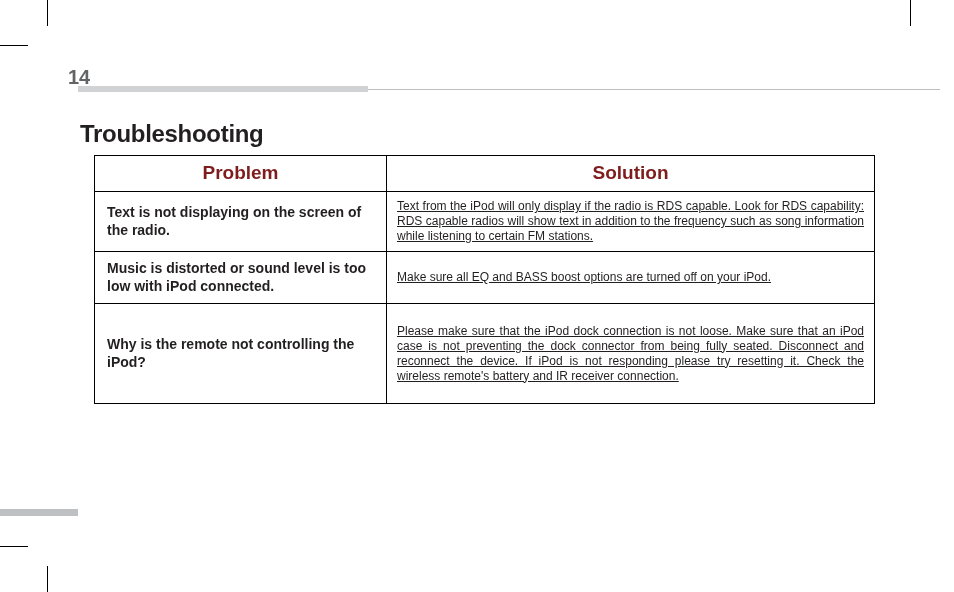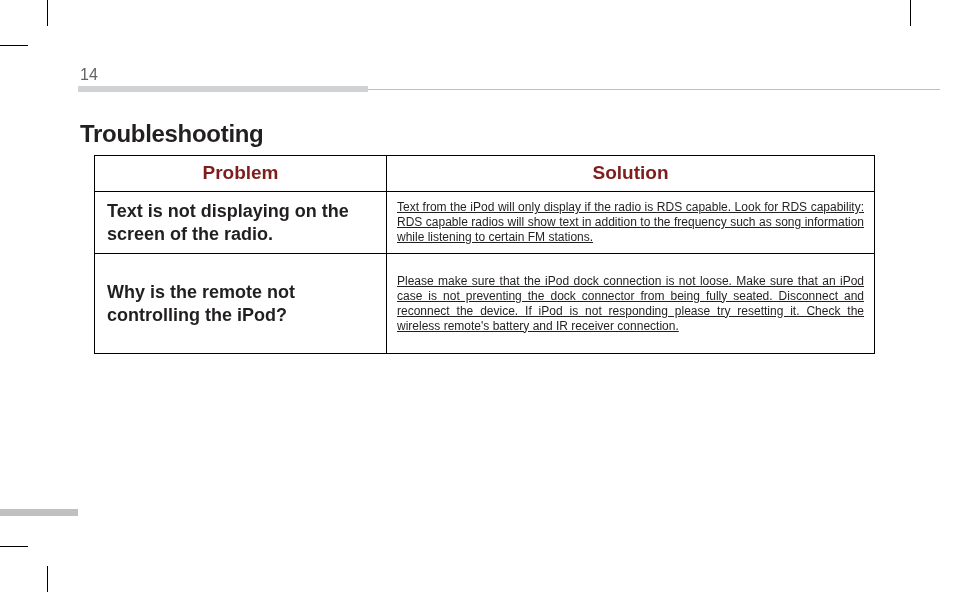--- a/index.html
+++ b/index.html
@@ -12,25 +12,25 @@
     overflow: hidden;
   }
   .crop-mark-v1 { position: absolute; left: 47px; top: 0; width: 1px; height: 26px; background: #000; }
   .crop-mark-h1 { position: absolute; left: 0; top: 45px; width: 28px; height: 1px; background: #000; }
   .crop-mark-v2 { position: absolute; left: 47px; bottom: 0; width: 1px; height: 26px; background: #000; }
   .crop-mark-h2 { position: absolute; left: 0; bottom: 45px; width: 28px; height: 1px; background: #000; }
   .crop-mark-v3 { position: absolute; left: 910px; top: 0; width: 1px; height: 26px; background: #000; }
 
   .page-number {
     position: absolute;
-    left: 80px;
+    left: 68px;
     top: 66px;
-    font-size: 16px;
+    font-size: 20px;
     color: #636466;
-    font-weight: 400;
+    font-weight: 700;
   }
   .title-row {
     position: absolute;
     top: 86px;
     left: 78px;
     right: 14px;
     display: flex;
     align-items: center;
   }
   .rule-left {
@@ -80,21 +80,21 @@
   }
   .tbl th {
     font-family: Arial Black, Arial, sans-serif;
     font-weight: 900;
     font-size: 19px;
     text-align: center;
     padding: 6px 8px 7px;
     color: #7f1d1d;
   }
   .tbl td.prob {
-    font-size: 18px;
+    font-size: 14px;
     font-weight: 700;
     color: #221f20;
     padding: 8px 12px;
     line-height: 1.25;
   }
   .tbl td.sol {
     font-size: 12px;
     color: #221f20;
     padding: 7px 10px;
     line-height: 1.25;
@@ -139,20 +139,24 @@
     <tr>
       <th>Problem</th>
       <th>Solution</th>
     </tr>
   </thead>
   <tbody>
     <tr>
       <td class="prob">Text is not displaying on the screen of the radio.</td>
       <td class="sol">Text from the iPod will only display if the radio is RDS capable. Look for RDS capability: RDS capable radios will show text in addition to the frequency such as song information while listening to certain FM stations.</td>
     </tr>
+    <tr>
+      <td class="prob">Music is distorted or sound level is too low with iPod connected.</td>
+      <td class="sol">Make sure all EQ and BASS boost options are turned off on your iPod.</td>
+    </tr>
     <tr class="r-tall">
       <td class="prob">Why is the remote not controlling the iPod?</td>
       <td class="sol">Please make sure that the iPod dock connection is not loose. Make sure that an iPod case is not preventing the dock connector from being fully seated. Disconnect and reconnect the device. If iPod is not responding please try resetting it. Check the wireless remote's battery and IR receiver connection.</td>
     </tr>
   </tbody>
 </table>
 
 <div class="footer-bar"></div>
 
 </body></html>

